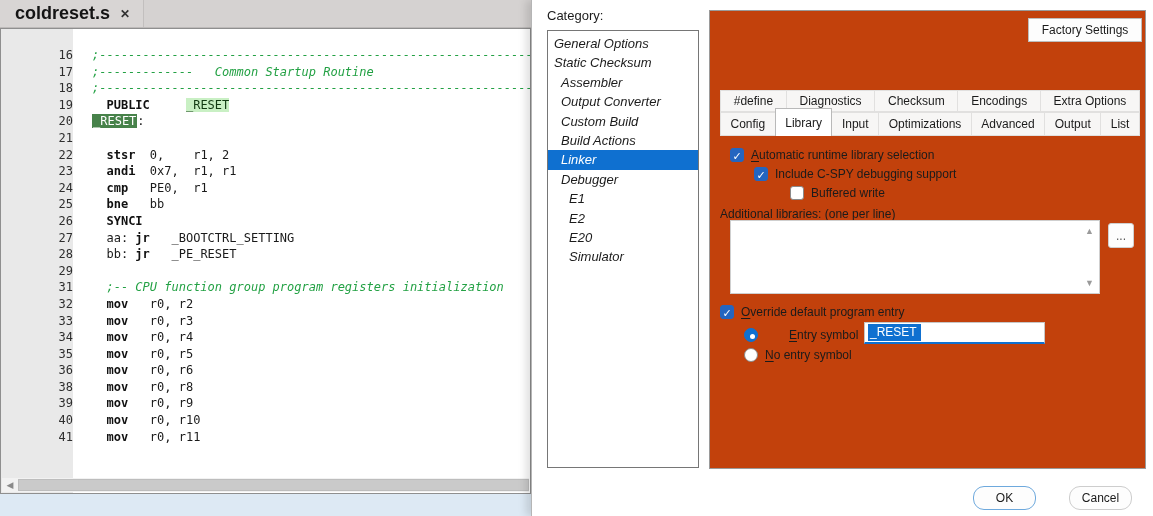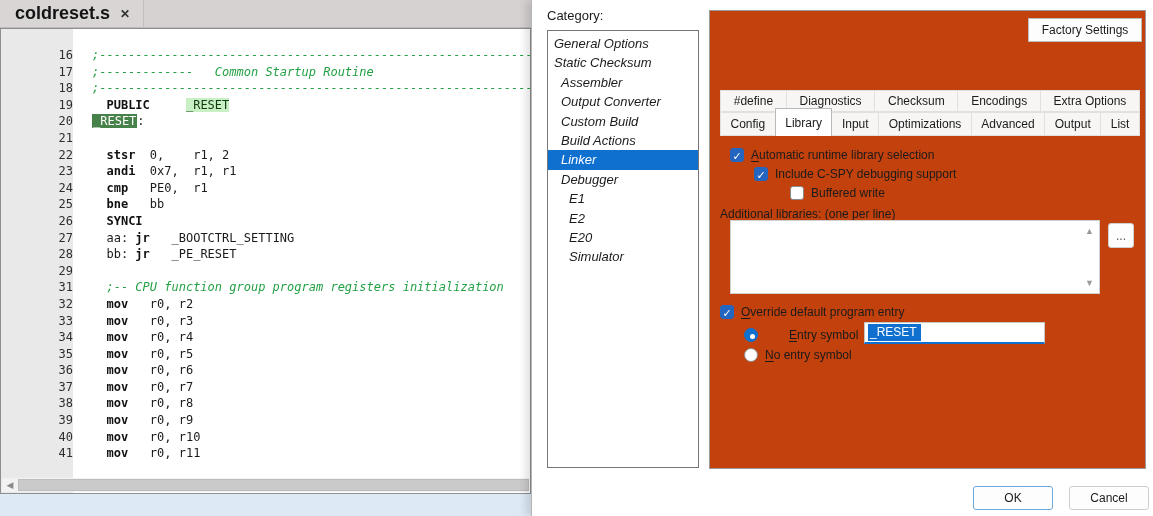--- a/index.html
+++ b/index.html
@@ -85,22 +85,22 @@
   #add-textarea .up{position:absolute;right:5px;top:5px;color:#9a9a9a;font-size:9px;}
   #add-textarea .dn{position:absolute;right:5px;bottom:5px;color:#9a9a9a;font-size:9px;}
   #browse-btn{position:absolute;left:398px;top:212px;width:26px;height:25px;background:#fdfdfd;
               border:1px solid #d0d0d0;border-radius:3px;font-size:12px;display:flex;
               align-items:center;justify-content:center;cursor:pointer;color:#555;}
   #entry-field{position:absolute;left:154px;top:311px;width:181px;height:22px;background:#fff;
                border:1px solid #c6c6c6;border-bottom:2px solid var(--accent);
                display:flex;align-items:center;padding-left:3px;}
   #entry-field .sel{background:var(--accent);color:#fff;font-size:12px;padding:1px 4px 2px 2px;}
 
-  .dlg-btn{position:absolute;top:486px;width:80px;height:24px;background:#fdfdfd;font-size:12px;
-           display:flex;align-items:center;justify-content:center;border-radius:3px;cursor:pointer;}
+  .dlg-btn{position:absolute;top:486px;width:63px;height:24px;background:#fdfdfd;font-size:12px;
+           display:flex;align-items:center;justify-content:center;border-radius:11px;cursor:pointer;}
   #ok-btn{left:441px;border:1px solid #6ea9dd;}
   #cancel-btn{left:537px;border:1px solid #cdcdcd;}
 </style>
 </head>
 <body>
 
 <div id="root">
 
   <div id="editor-panel">
     <div id="editor-tabbar">
@@ -125,21 +125,20 @@
           <div class="code-row"><span class="ln">26</span><span class="cl"><span class="tp">  </span><span class="tk">SYNCI</span></span></div>
           <div class="code-row"><span class="ln">27</span><span class="cl"><span class="tp">  aa: </span><span class="tk">jr</span><span class="tp">   _BOOTCTRL_SETTING</span></span></div>
           <div class="code-row"><span class="ln">28</span><span class="cl"><span class="tp">  bb: </span><span class="tk">jr</span><span class="tp">   _PE_RESET</span></span></div>
           <div class="code-row"><span class="ln">29</span><span class="cl"><span class="tp"></span></span></div>
           <div class="code-row"><span class="ln">31</span><span class="cl"><span class="tc">  ;-- CPU function group program registers initialization</span></span></div>
           <div class="code-row"><span class="ln">32</span><span class="cl"><span class="tp">  </span><span class="tk">mov</span><span class="tp">   r0, r2</span></span></div>
           <div class="code-row"><span class="ln">33</span><span class="cl"><span class="tp">  </span><span class="tk">mov</span><span class="tp">   r0, r3</span></span></div>
           <div class="code-row"><span class="ln">34</span><span class="cl"><span class="tp">  </span><span class="tk">mov</span><span class="tp">   r0, r4</span></span></div>
           <div class="code-row"><span class="ln">35</span><span class="cl"><span class="tp">  </span><span class="tk">mov</span><span class="tp">   r0, r5</span></span></div>
           <div class="code-row"><span class="ln">36</span><span class="cl"><span class="tp">  </span><span class="tk">mov</span><span class="tp">   r0, r6</span></span></div>
-          <div class="code-row"><span class="ln">37</span><span class="cl"><span class="tp">  </span><span class="tk">mov</span><span class="tp">   r0, r7</span></span></div>
           <div class="code-row"><span class="ln">38</span><span class="cl"><span class="tp">  </span><span class="tk">mov</span><span class="tp">   r0, r8</span></span></div>
           <div class="code-row"><span class="ln">39</span><span class="cl"><span class="tp">  </span><span class="tk">mov</span><span class="tp">   r0, r9</span></span></div>
           <div class="code-row"><span class="ln">40</span><span class="cl"><span class="tp">  </span><span class="tk">mov</span><span class="tp">   r0, r10</span></span></div>
           <div class="code-row"><span class="ln">41</span><span class="cl"><span class="tp">  </span><span class="tk">mov</span><span class="tp">   r0, r11</span></span></div>
         </div>
       <div id="hscroll">
         <span class="arr">◀</span>
         <div class="thumb"></div>
       </div>
     </div>

